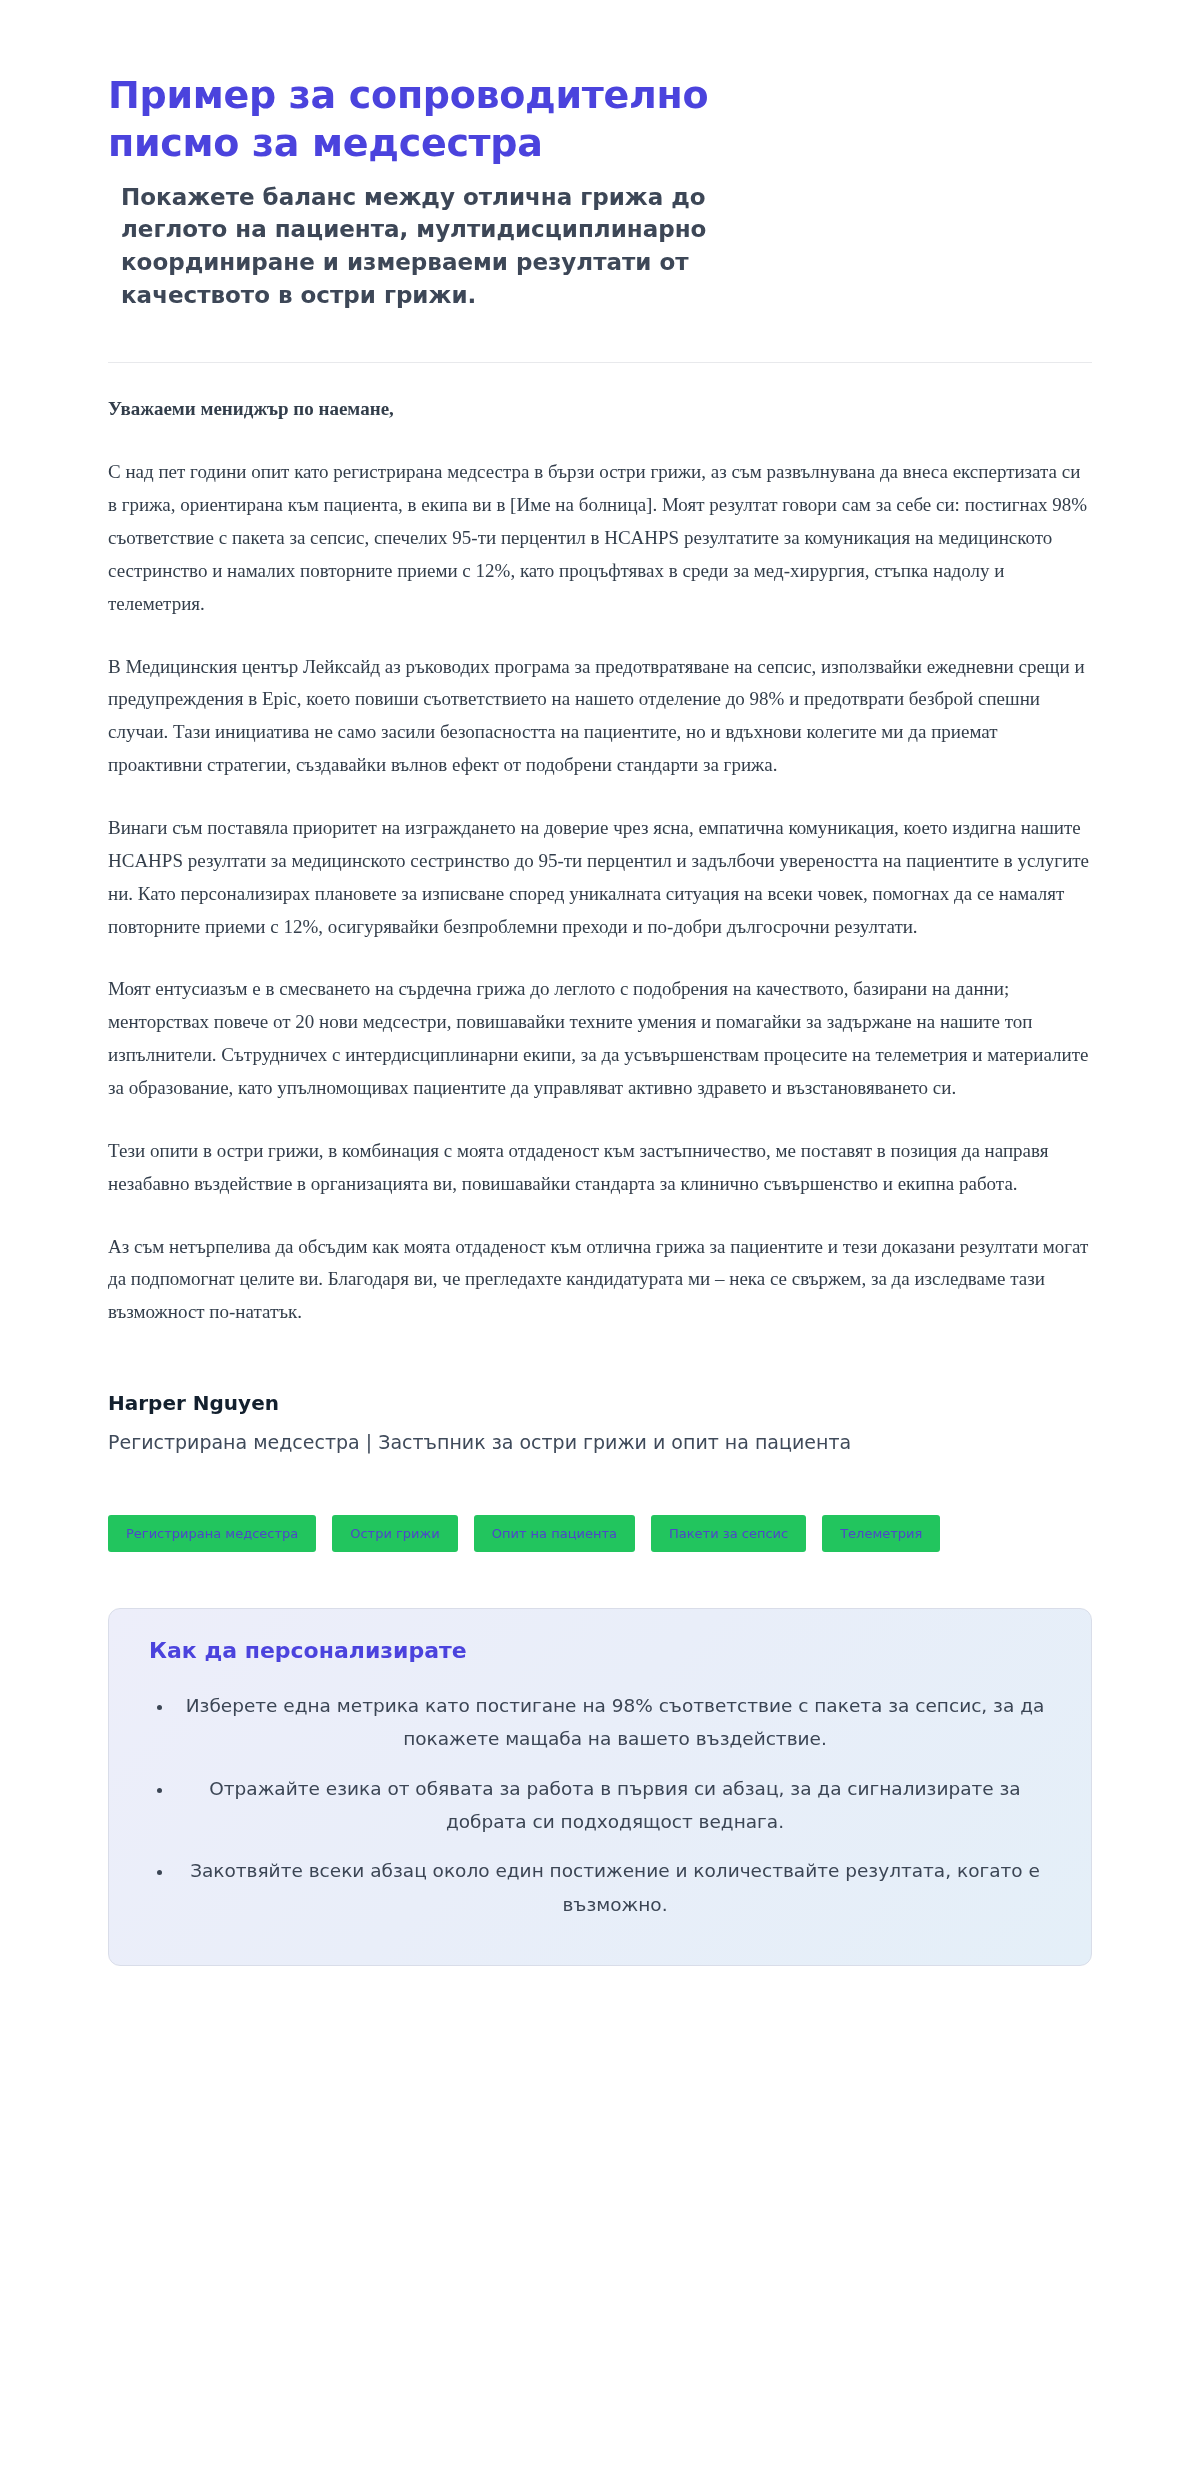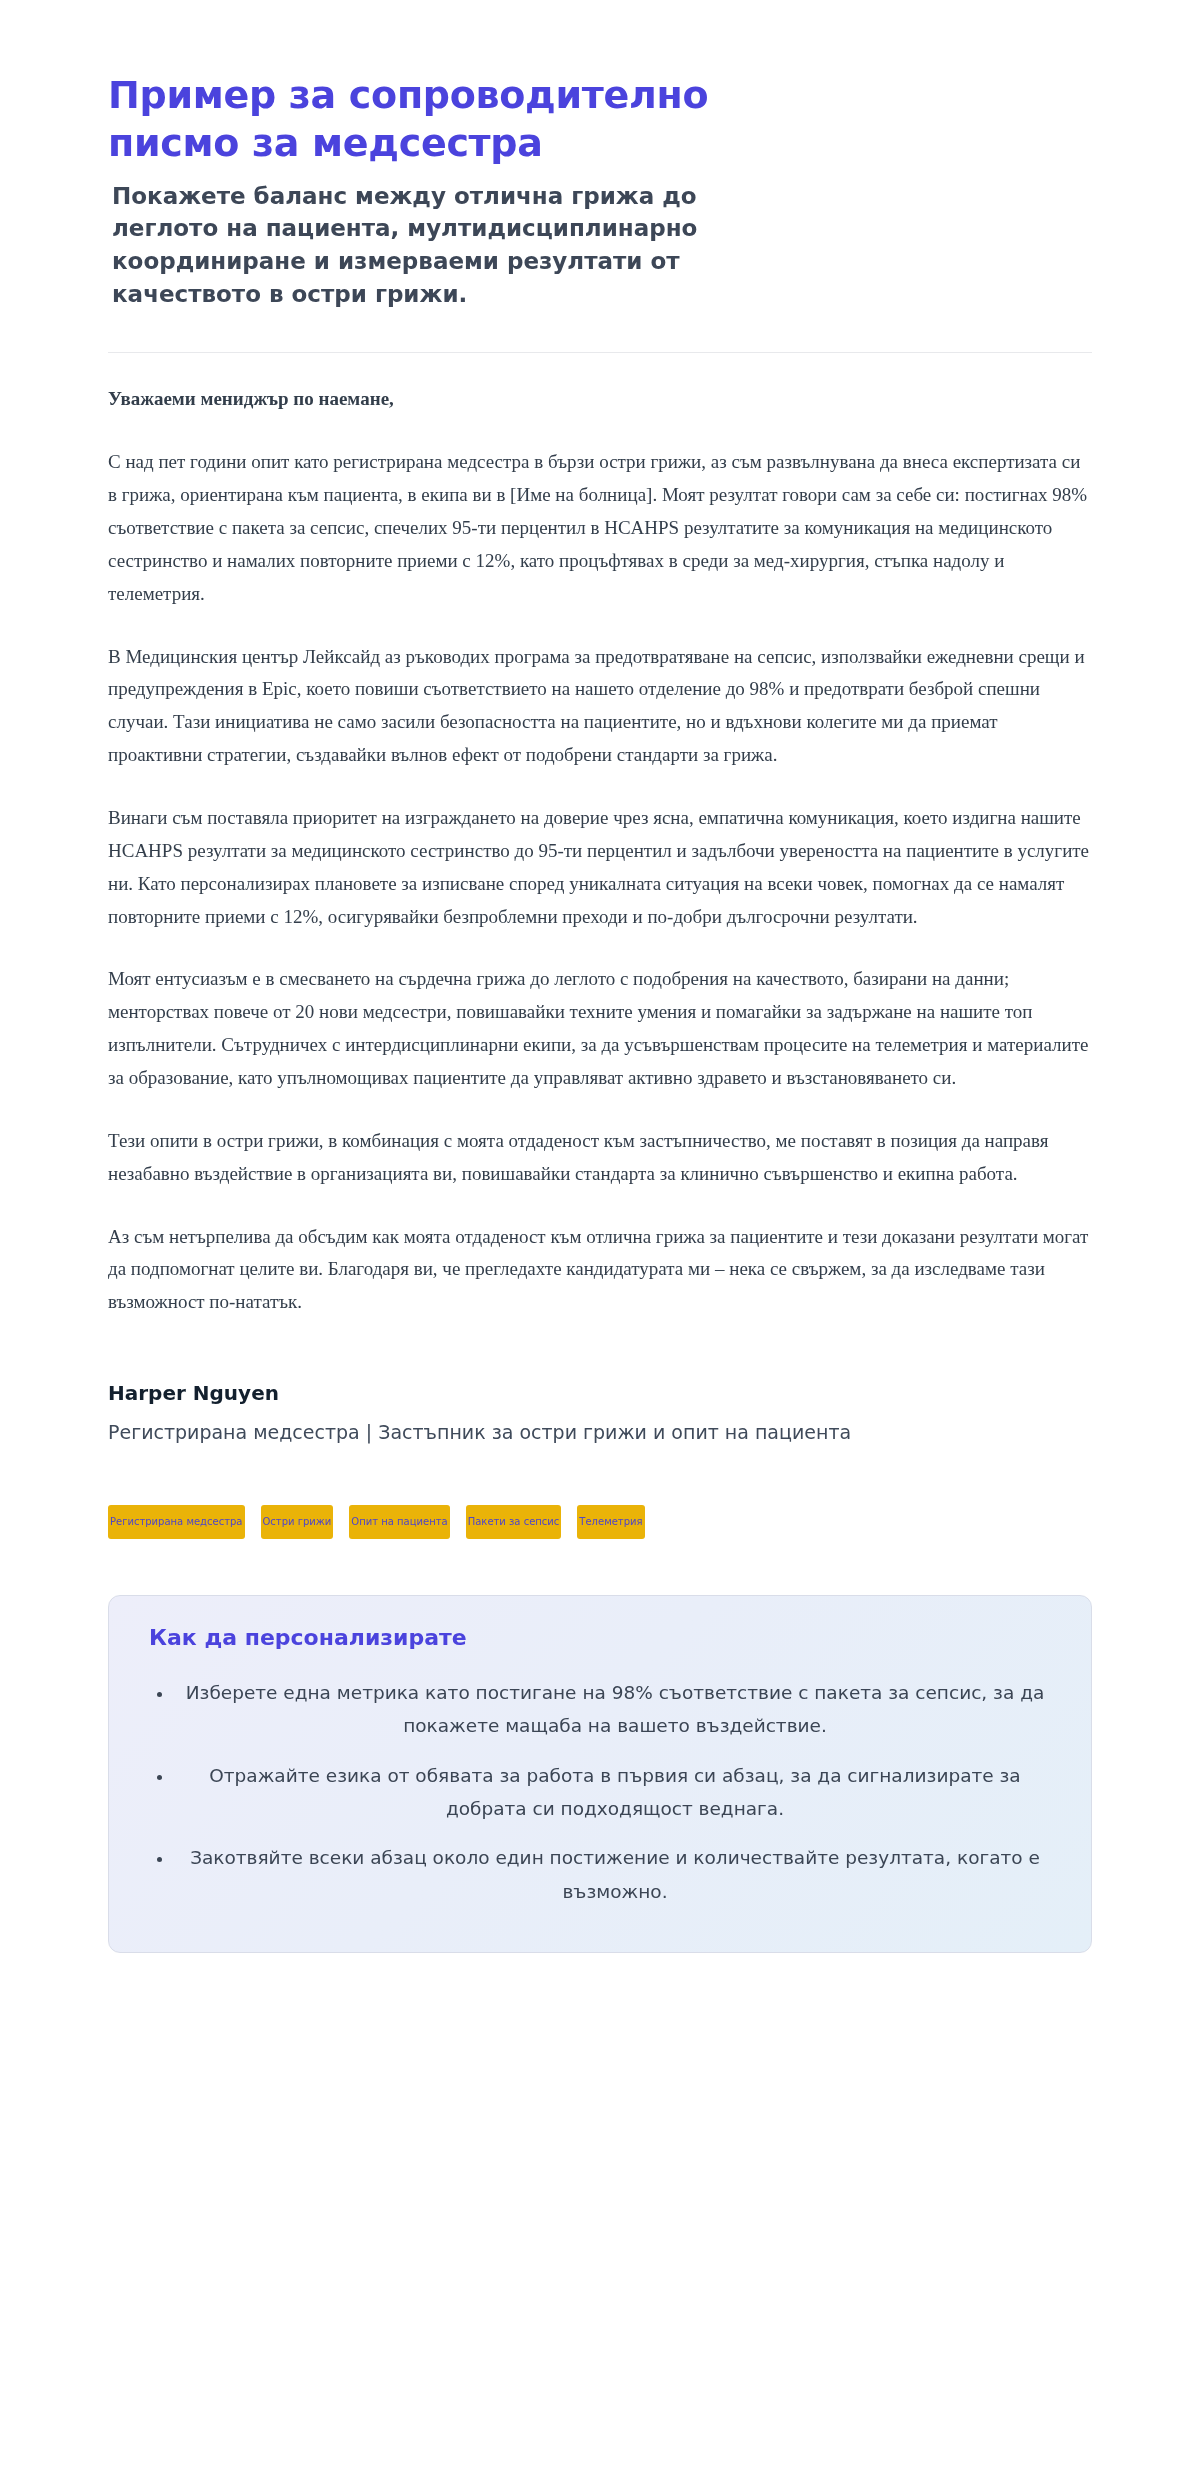--- a/index.html
+++ b/index.html
@@ -32,21 +32,21 @@
   .header-left { flex: 1 1 auto; max-width: 700px; }
   .page-title {
     margin: 0 0 12px 0;
     font-size: 38px;
     font-weight: bold;
     line-height: 1.26;
     color: #4b43dd;
     letter-spacing: -0.3px;
   }
   .page-subtitle {
-    margin: 4px;
+    margin: 13px;
     font-size: 23px;
     font-weight: bold;
     line-height: 1.42;
     color: #3d4757;
     max-width: 660px;
   }
   .meta {
     flex: 0 0 212px;
     width: 212px;
     text-align: right;
@@ -94,25 +94,25 @@
   
   .tags {
     margin: 62px 0 0 0;
     padding: 0;
     list-style: none;
     display: flex;
     flex-wrap: wrap;
     gap: 16px;
   }
   .tag-chip {
-    background: #eab308;
+    background: #22c55e;
     color: #4e46c9;
-    font-size: 10px;
+    font-size: 13px;
     line-height: 1;
-    padding: 12px 2px;
+    padding: 12px 18px;
     border-radius: 3px;
     white-space: nowrap;
   }
 
   
   .tips-box {
     margin: 56px 0 40px 0;
     background: linear-gradient(135deg, #edeefa 0%, #e9eef9 45%, #e4eff8 100%);
     border: 1px solid #d9dde9;
     border-radius: 12px;

